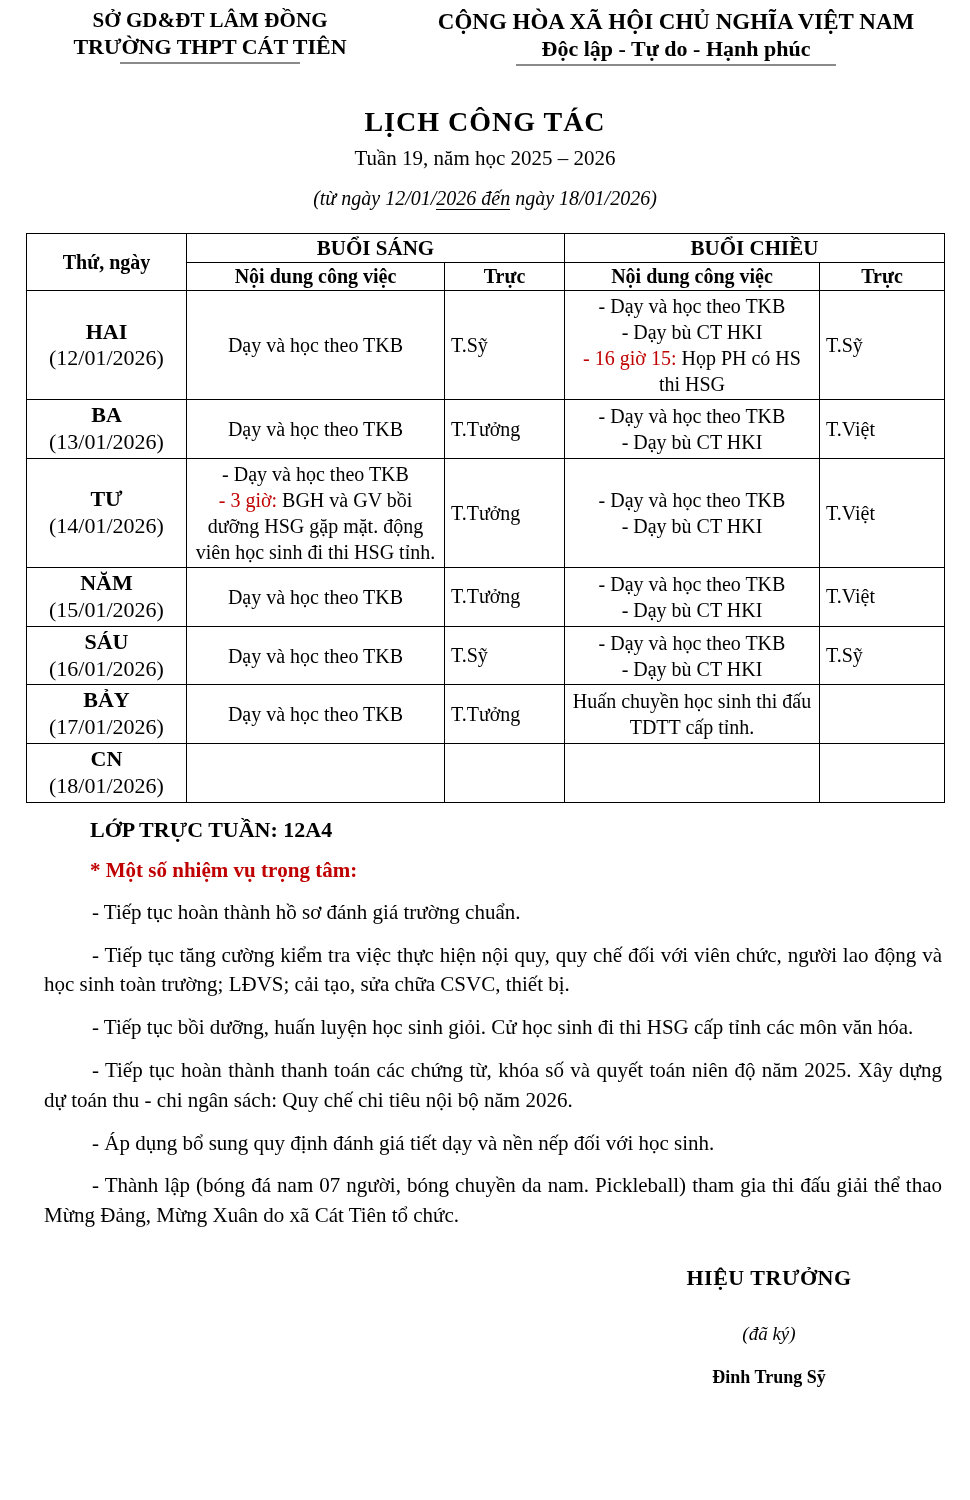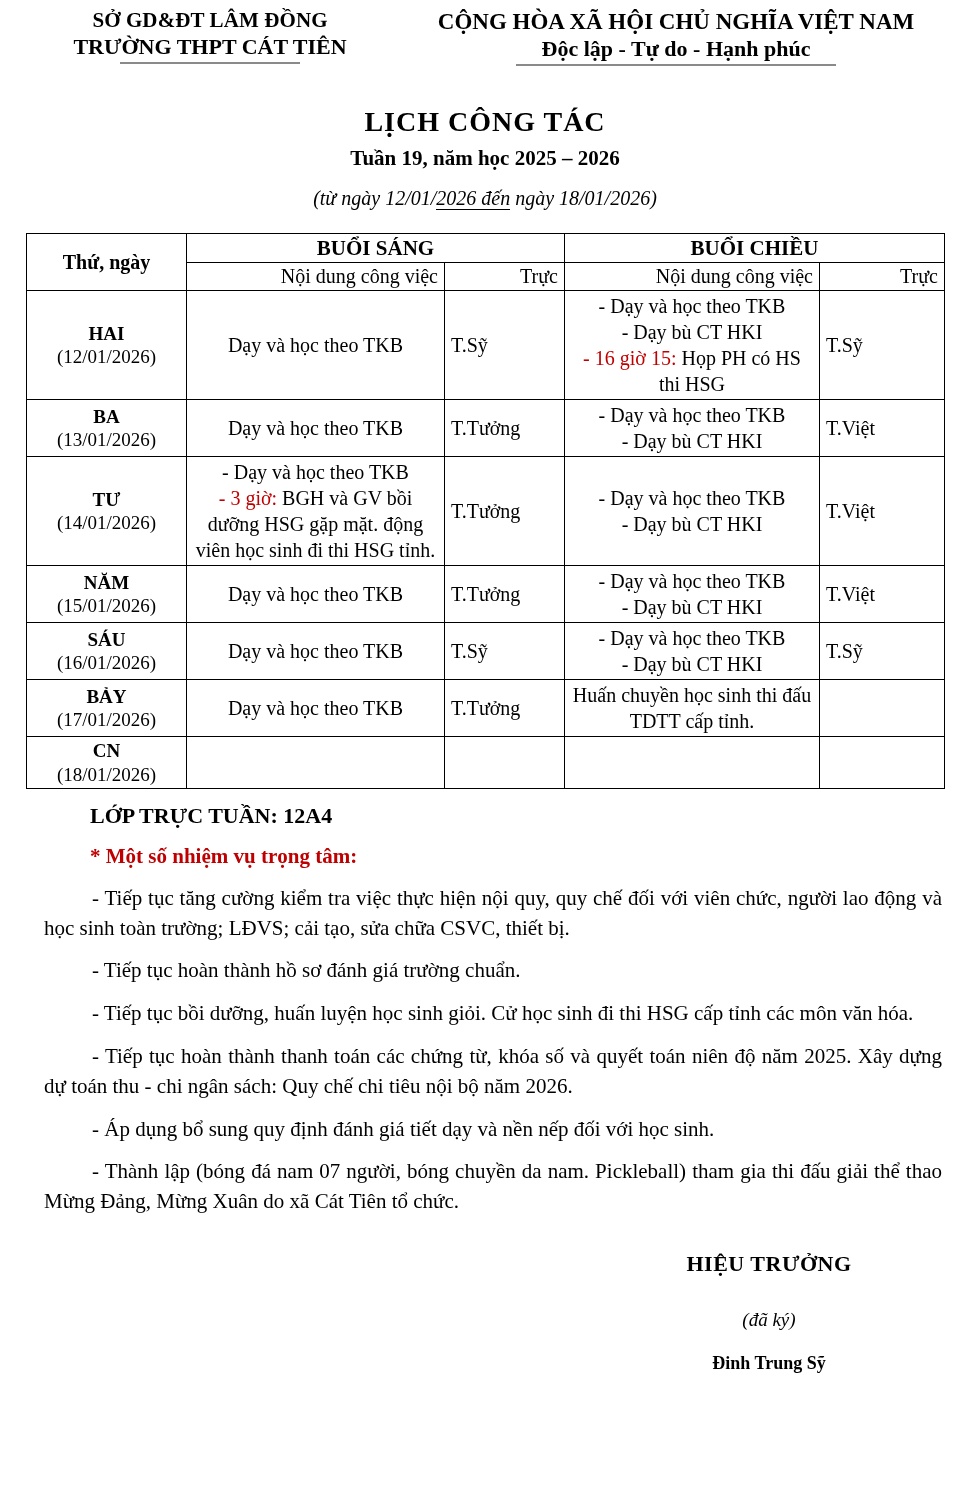--- a/index.html
+++ b/index.html
@@ -82,21 +82,21 @@
     margin-top: 38px;
   }
   .doc-title {
     font-size: 28px;
     font-weight: bold;
     letter-spacing: 1px;
     line-height: 1.25;
   }
   .doc-sub {
     font-size: 21px;
-    font-weight: bold;
+    font-weight: normal;
     margin-top: 6px;
     line-height: 1.25;
   }
   .doc-range {
     font-size: 20px;
     font-style: italic;
     margin-top: 15px;
     line-height: 1.25;
   }
   .doc-range .underlined {
@@ -128,35 +128,35 @@
   .col-pmd   { width: 125px; }
 
   th.grp {
     text-align: center;
     font-size: 21px;
     font-weight: bold;
     padding: 3px 4px;
     line-height: 1.15;
   }
   th.sub {
-    text-align: right;
+    text-align: center;
     font-size: 20px;
-    font-weight: normal;
+    font-weight: bold;
     padding: 3px 4px;
     line-height: 1.15;
   }
   th.daycol {
     text-align: center;
     font-size: 20px;
     font-weight: bold;
     line-height: 1.2;
   }
   td.daycell {
     text-align: center;
-    font-size: 19px;
+    font-size: 22px;
     line-height: 1.22;
     padding: 4px 2px;
   }
   td.daycell .dname {
     font-weight: bold;
     display: block;
   }
   td.daycell .ddate {
     display: block;
     font-weight: normal;
@@ -380,22 +380,22 @@
             <td class="duty"></td>
           </tr>
         </tbody>
     </table>
   </div>
 
   <div class="below">
     <div class="duty-class">LỚP TRỰC TUẦN: 12A4</div>
     <div class="tasks-title">* Một số nhiệm vụ trọng tâm:</div>
     <div id="tasks-list">
+        <div class="task">- Tiếp tục hoàn thành hồ sơ đánh giá trường chuẩn.</div>
         <div class="task">- Tiếp tục tăng cường kiểm tra việc thực hiện nội quy, quy chế đối với viên chức, người lao động và học sinh toàn trường; LĐVS; cải tạo, sửa chữa CSVC, thiết bị.</div>
-        <div class="task">- Tiếp tục hoàn thành hồ sơ đánh giá trường chuẩn.</div>
         <div class="task">- Tiếp tục bồi dưỡng, huấn luyện học sinh giỏi. Cử học sinh đi thi HSG cấp tỉnh các môn văn hóa.</div>
         <div class="task">- Tiếp tục hoàn thành thanh toán các chứng từ, khóa số và quyết toán niên độ năm 2025. Xây dựng dự toán thu - chi ngân sách: Quy chế chi tiêu nội bộ năm 2026.</div>
         <div class="task">- Áp dụng bổ sung quy định đánh giá tiết dạy và nền nếp đối với học sinh.</div>
         <div class="task">- Thành lập (bóng đá nam 07 người, bóng chuyền da nam. Pickleball) tham gia thi đấu giải thể thao Mừng Đảng, Mừng Xuân do xã Cát Tiên tổ chức.</div>
       </div>
   </div>
 
   <div class="sign">
     <div class="sign-inner">
       <div class="sign-role">HIỆU TRƯỞNG</div>

